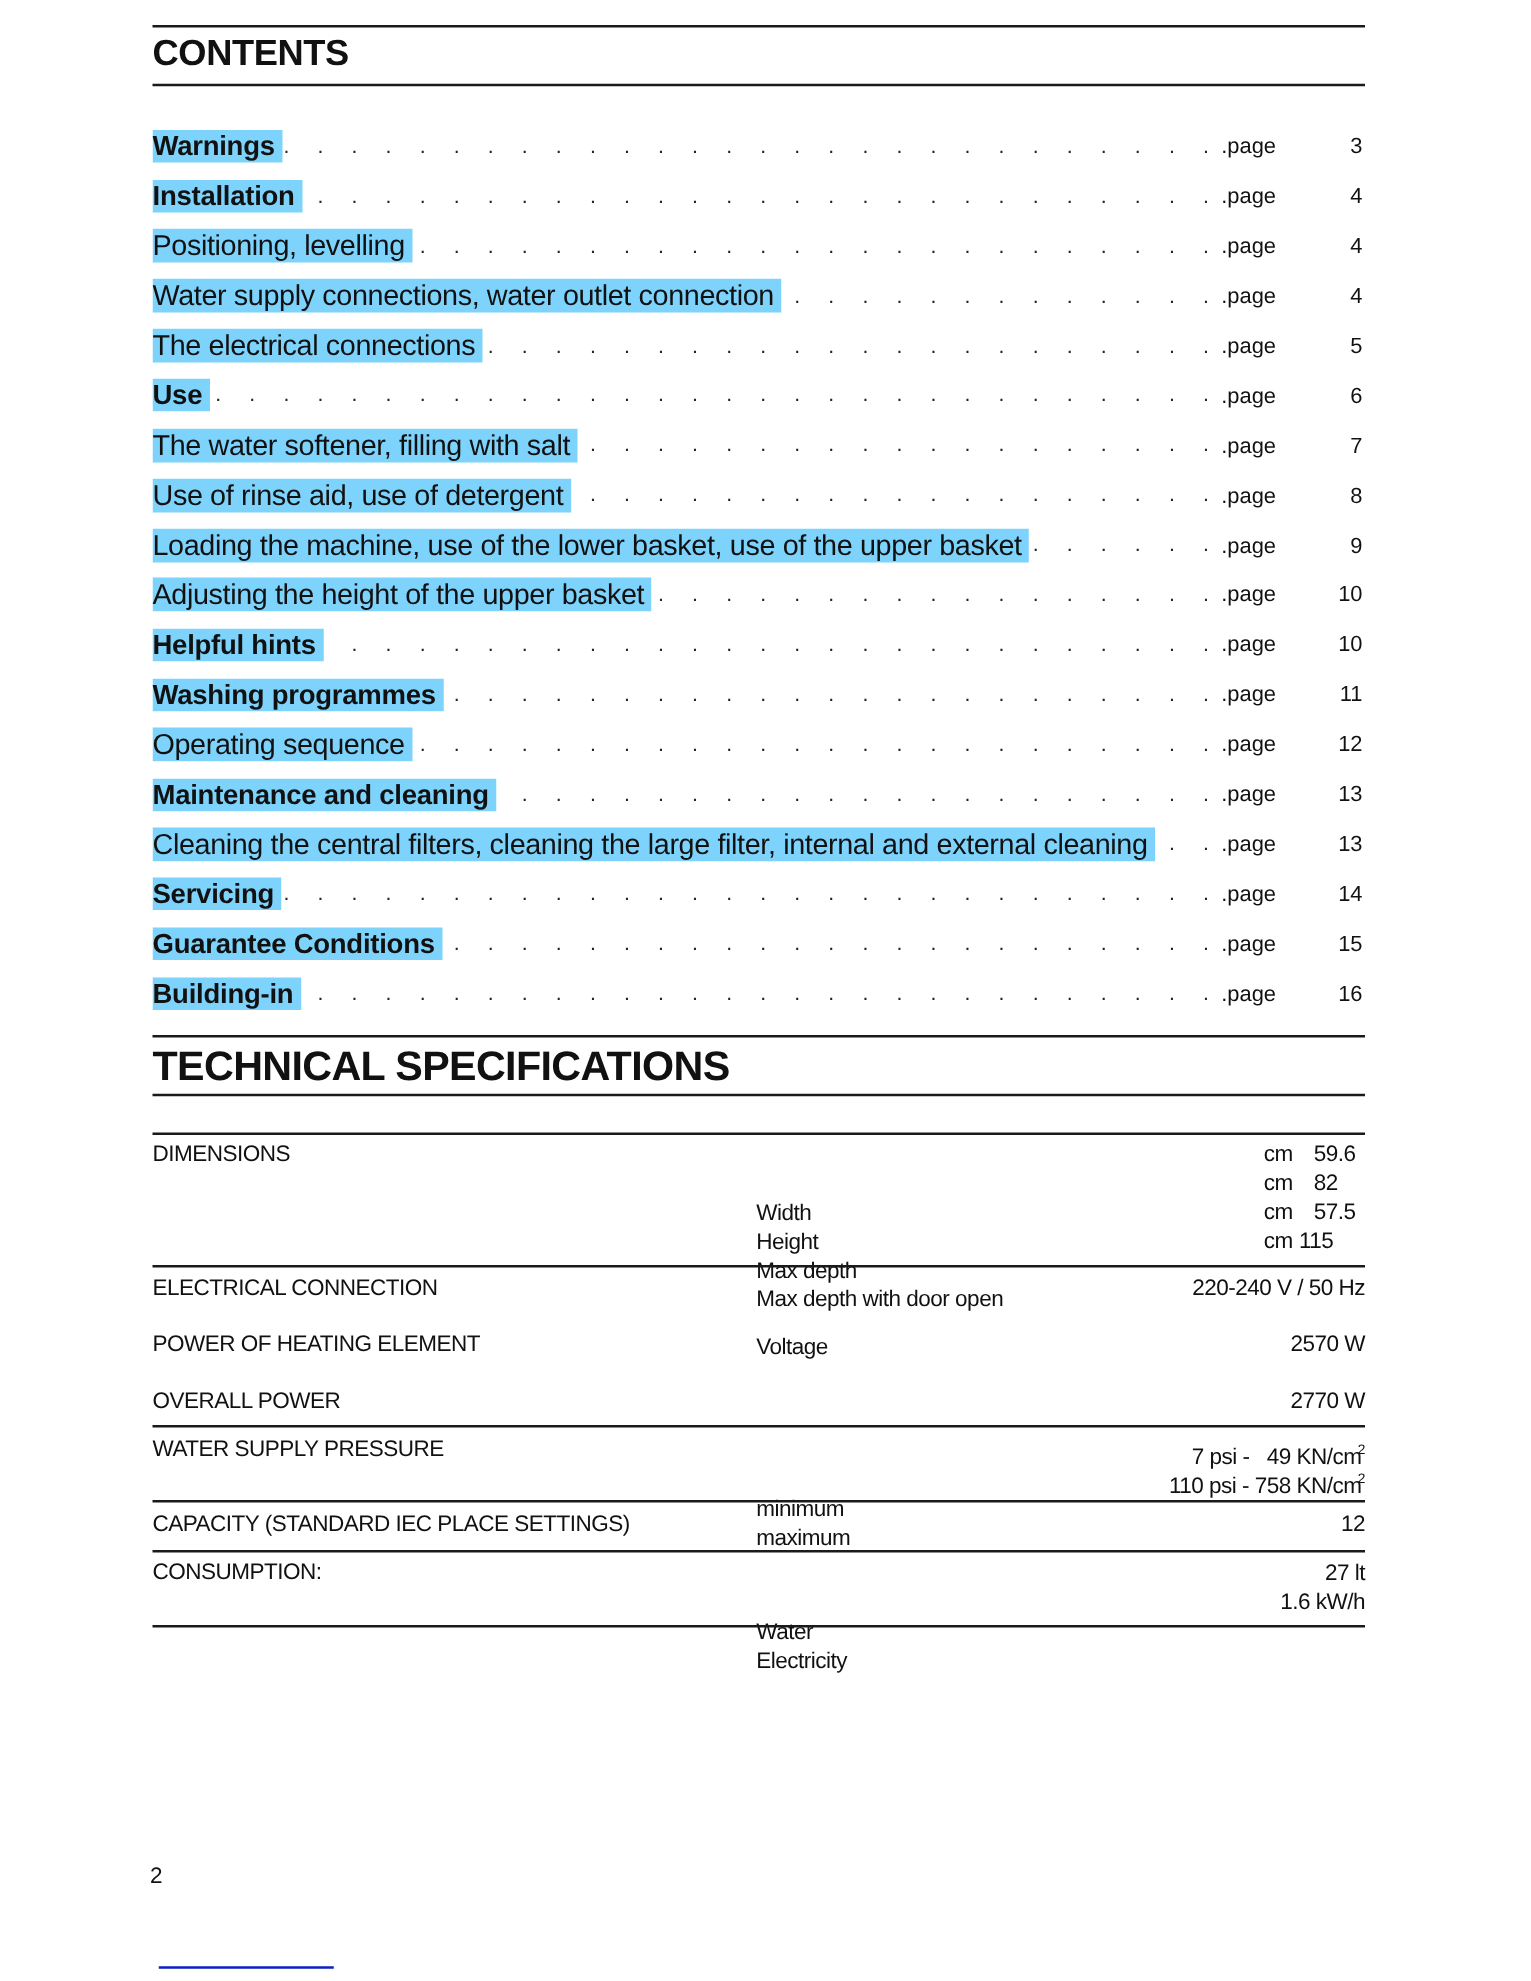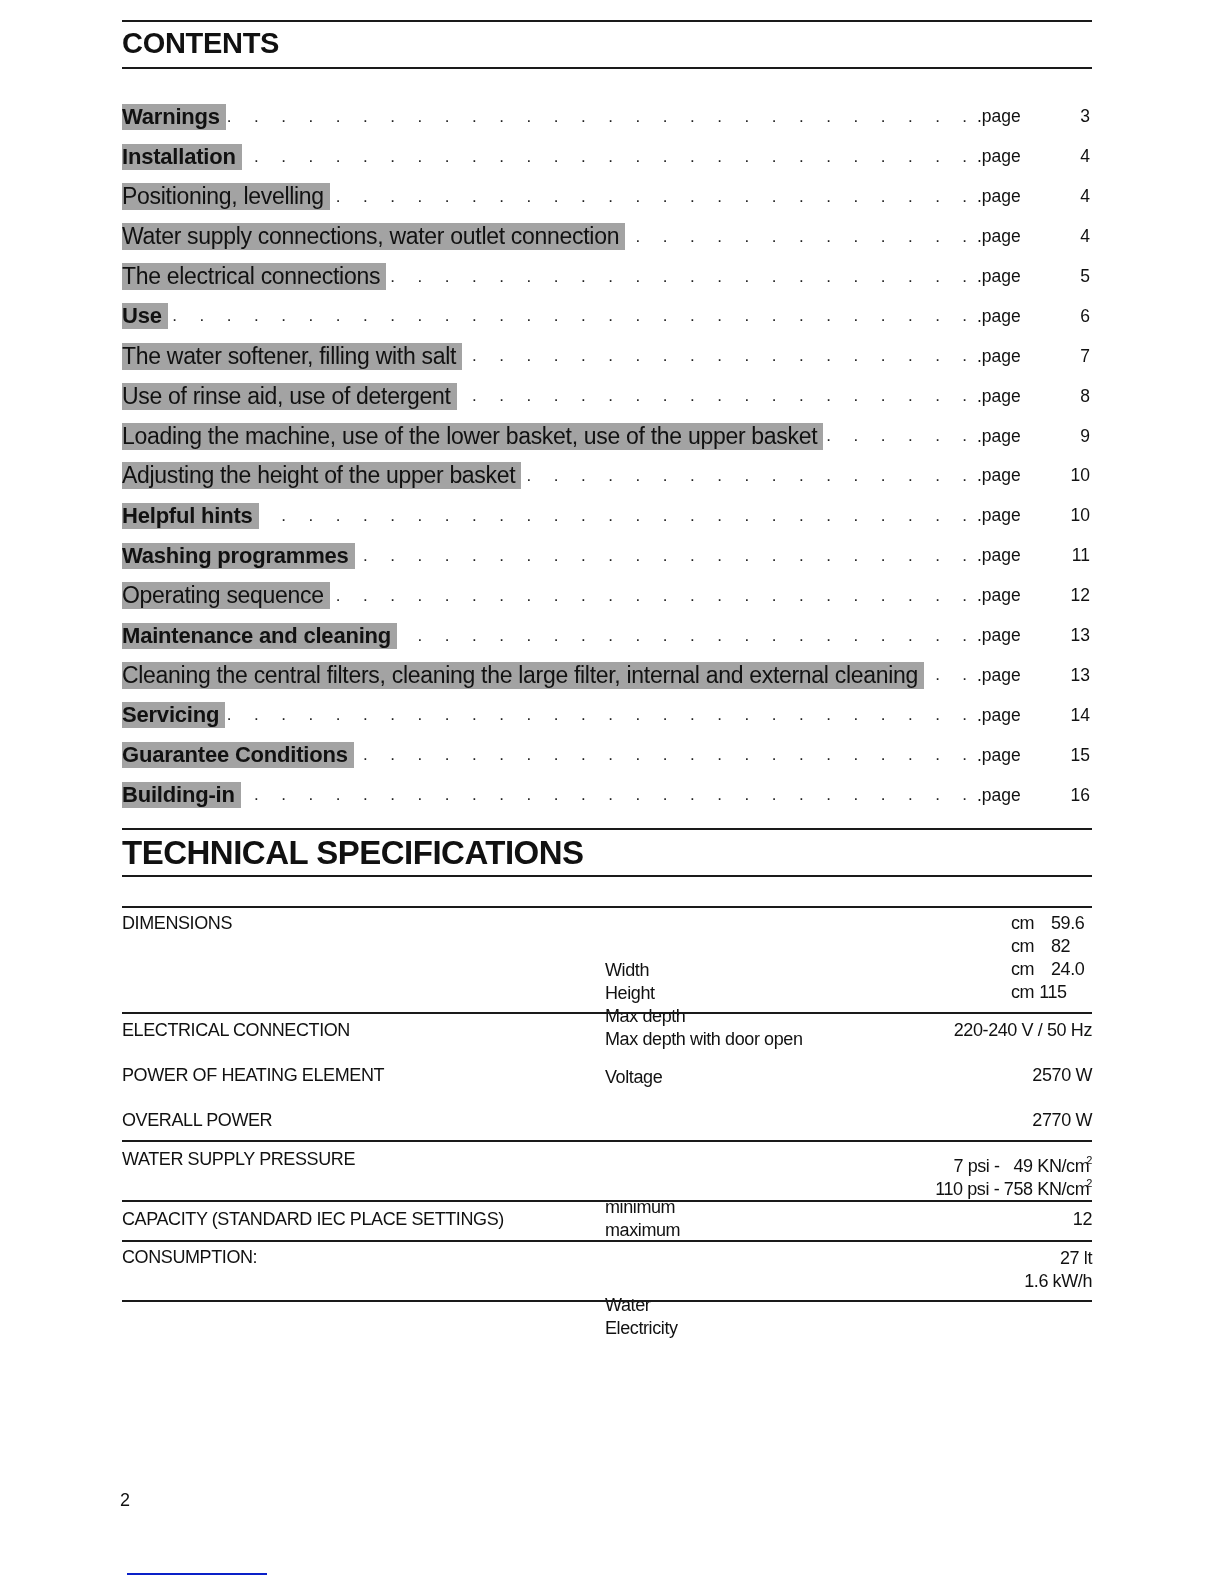--- a/index.html
+++ b/index.html
@@ -42,21 +42,21 @@
       width: 970px;
     }
     .toc-row {
       position: relative;
       height: 39.9px;
       display: flex;
       align-items: center;
       white-space: nowrap;
       overflow: hidden;
     }
-    .toc-row .label { background: #a3a3a3; padding-right: 6px; position: relative; z-index: 2; }
+    .toc-row .label { background: #7dd3fc; padding-right: 6px; position: relative; z-index: 2; }
     .toc-row.major .label { font-weight: bold; font-size: 22px; letter-spacing: -0.2px; }
     .toc-row.minor .label { font-size: 23px; letter-spacing: -0.3px; }
     .toc-row .leader {
       flex: 1;
       height: 20px;
       position: relative;
       z-index: 1;
       overflow: hidden;
       align-self: center;
     }
@@ -258,21 +258,21 @@
         <div>
             <span class="u">cm</span>
             <span class="n">59.6</span>
           </div>
         <div>
             <span class="u">cm</span>
             <span class="n">82</span>
           </div>
         <div>
             <span class="u">cm</span>
-            <span class="n">24.0</span>
+            <span class="n">57.5</span>
           </div>
         <div>
             <span style="margin-right:5px;">cm</span>
             <span class="n">115</span>
           </div>
       </div>
     </div>
   </div>
   <div class="rule" style="top:1012px;"></div>
 

